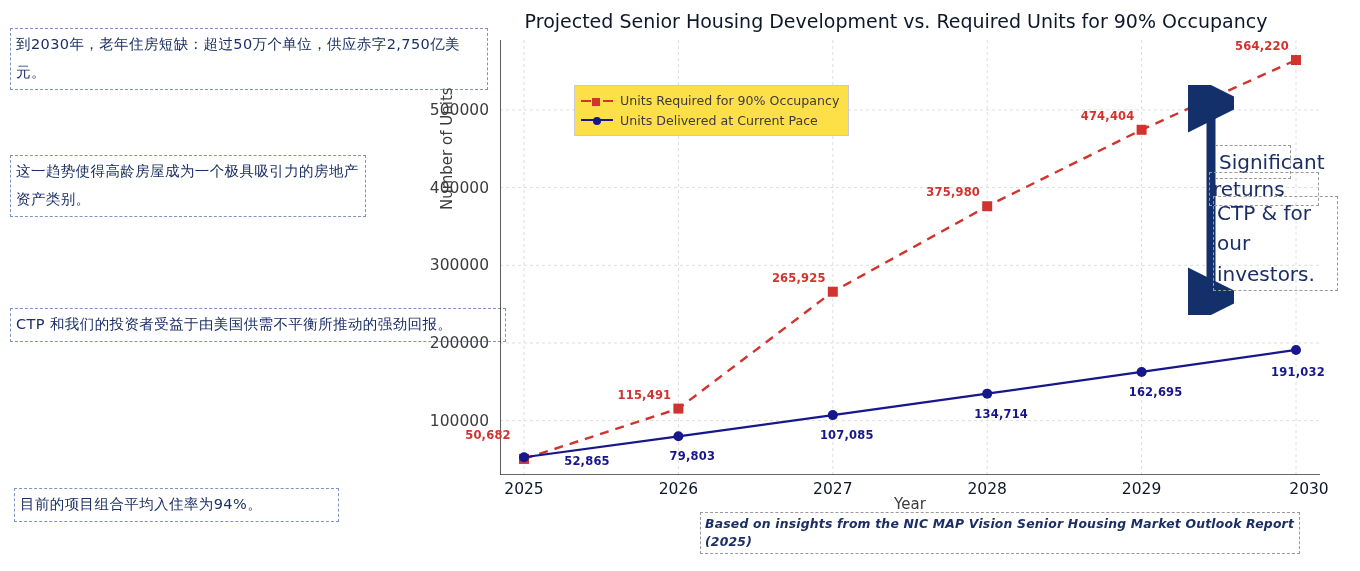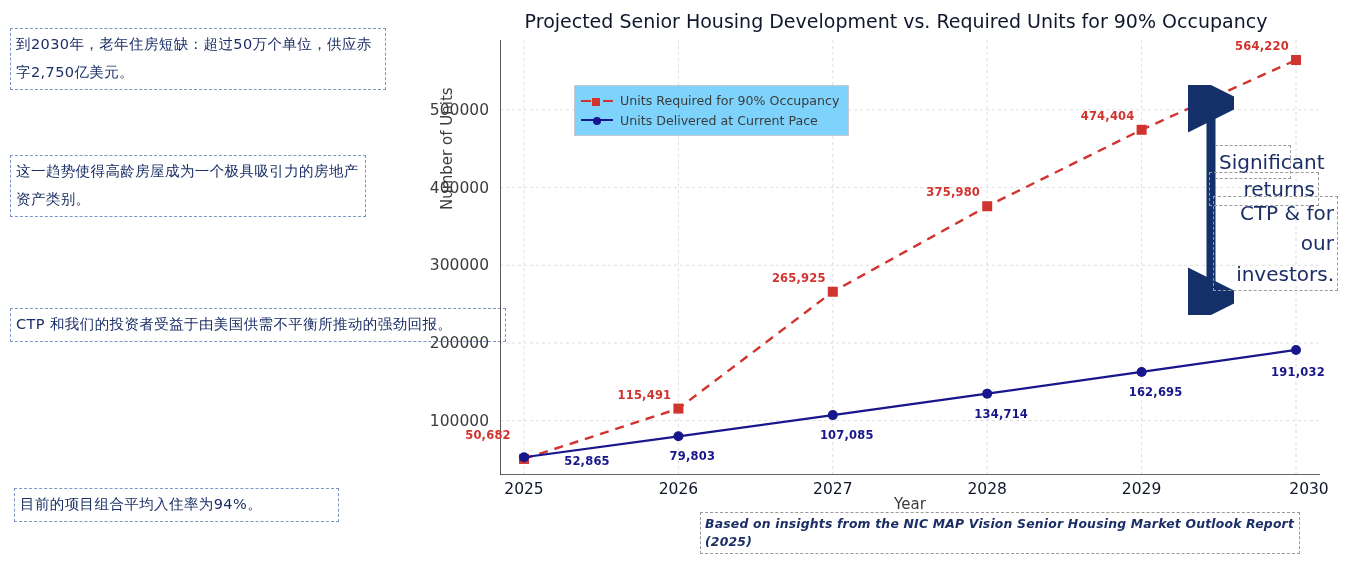--- a/index.html
+++ b/index.html
@@ -17,21 +17,21 @@
     position:absolute;
     border:1px dashed #7e94c4;
     color:#1b2f66;
     font-size:14.5px;
     line-height:1.92;
     letter-spacing:.4px;
     padding:2px 4px 2px 5px;
     box-sizing:border-box;
     background:transparent;
   }
-  #note-shortage{left:10px;top:28px;width:376px;}
+  #note-shortage{left:10px;top:28px;width:478px;}
   #note-asset{left:10px;top:155px;width:356px;}
   #note-returns{left:10px;top:308px;width:496px;}
   #note-occupancy{left:14px;top:488px;width:325px;}
 
   
   #chart{
     position:absolute;left:432px;top:0;width:928px;height:571px;
   }
   #chart-title{
     position:absolute;left:0;top:10px;width:928px;text-align:center;
@@ -69,36 +69,36 @@
     position:absolute;transform:translate(-50%,-50%);
     font-size:11.5px;font-weight:bold;white-space:nowrap;
     letter-spacing:.2px;
   }
   .dlabel.req{color:#d1332e;}
   .dlabel.del{color:#17168c;}
 
   
   #legend{
     position:absolute;left:74px;top:45px;
-    border:1px solid #c9c9d6;background:#7dd3fc;
+    border:1px solid #c9c9d6;background:#fde047;
     padding:5px 9px 5px 6px;
     font-size:12.6px;color:#3c3c3c;
     line-height:1.55;
   }
   .lg-row{display:flex;align-items:center;gap:7px;white-space:nowrap;}
   .lg-swatch{width:32px;height:12px;position:relative;flex:none;}
   .lg-swatch i{position:absolute;top:5px;height:2px;width:10px;}
   .lg-swatch .m{position:absolute;top:3px;left:11px;width:8px;height:8px;}
 
   
   .rnote{
     position:absolute;border:1px dashed #9a9a9a;
     color:#1b2f66;box-sizing:border-box;
     font-size:20px;line-height:1.52;
-    padding:1px 3px;background:transparent;text-align:right;
+    padding:1px 3px;background:transparent;
   }
   #rn-1{left:1215px;top:145px;width:76px;}
   #rn-2{left:1209px;top:172px;width:110px;}
   #rn-3{left:1213px;top:196px;width:125px;}
 
   #caption{
     position:absolute;left:700px;top:512px;width:600px;
     border:1px dashed #9a9a9a;box-sizing:border-box;
     font-style:italic;font-weight:bold;font-size:12.4px;
     line-height:1.45;color:#1b2f66;padding:2px 4px;

